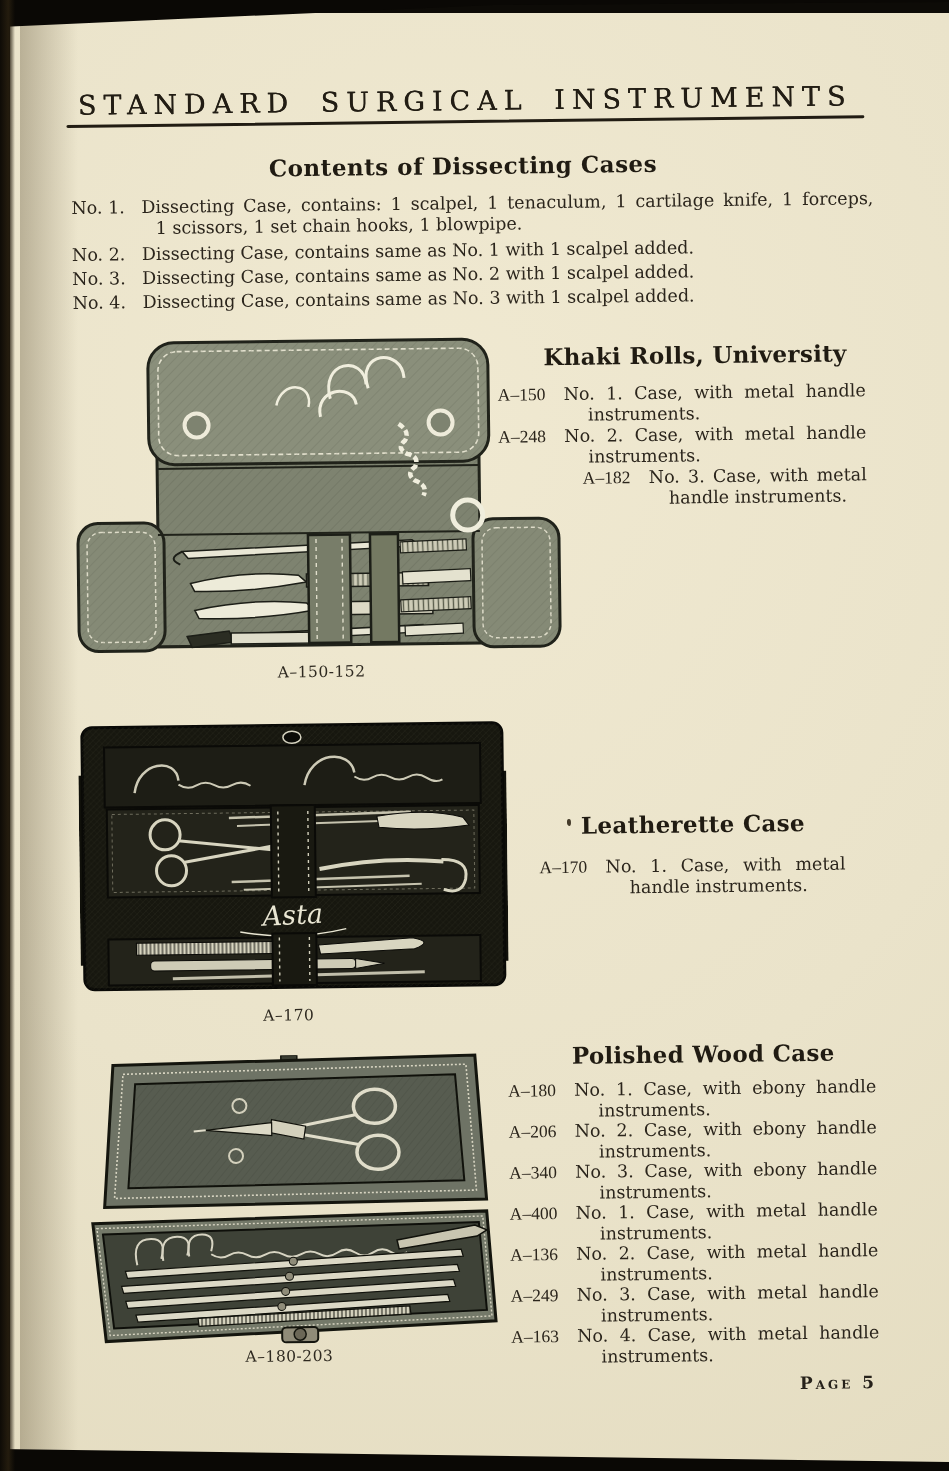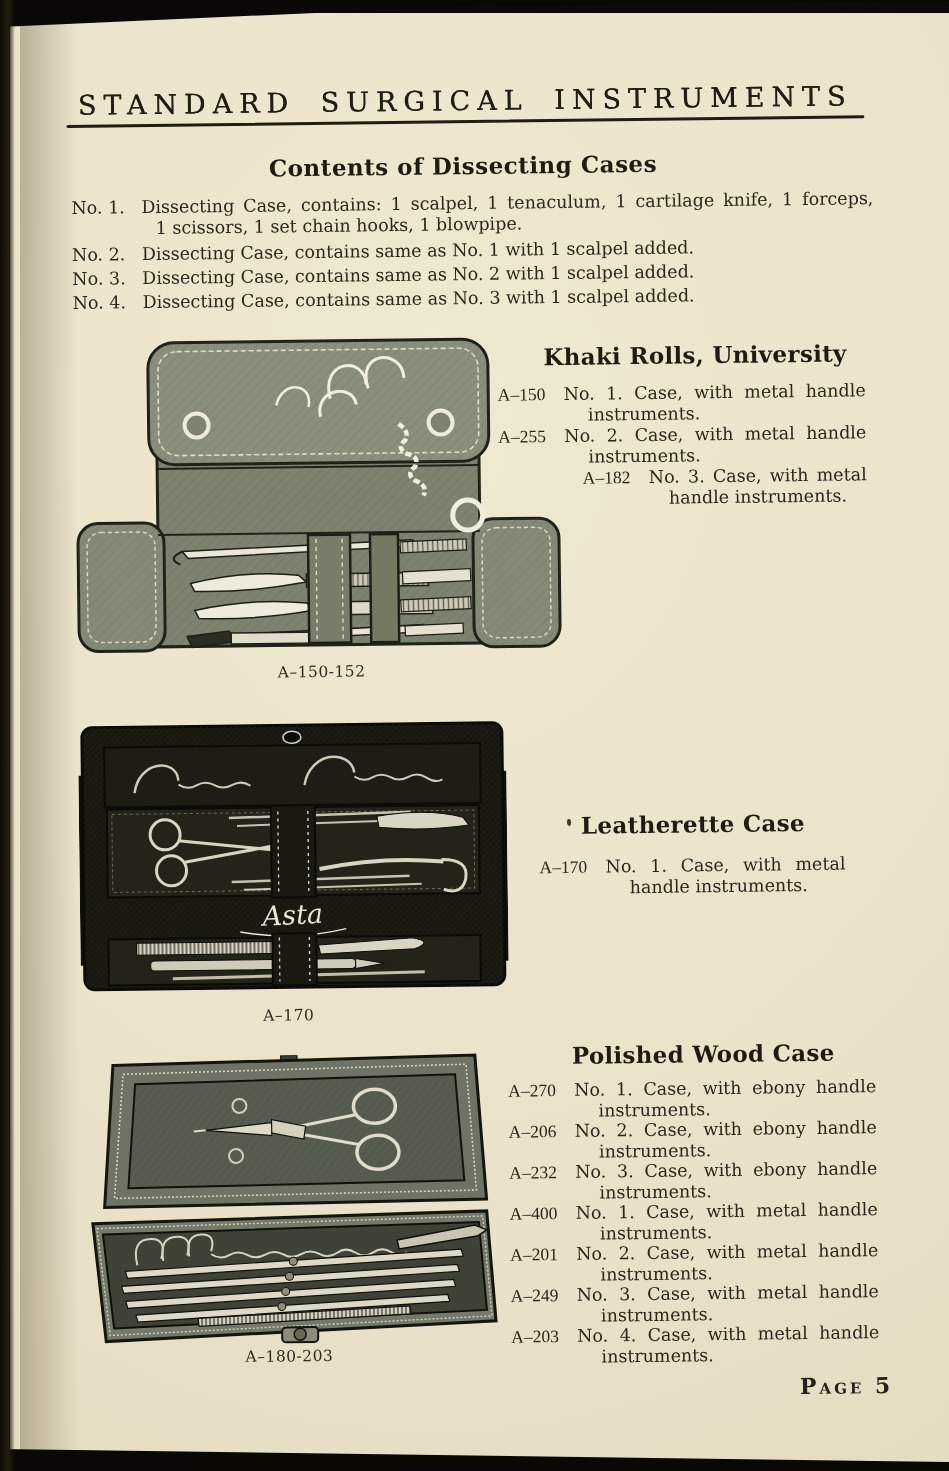--- a/index.html
+++ b/index.html
@@ -45,21 +45,21 @@
   #items-leather{left:528px;top:845px;width:306px;}
   #items-wood{left:494px;top:1068px;width:368px;line-height:20.5px;}
   .i-row{display:flex;}
   .i-row .code{flex:0 0 58px;font-family:Liberation Serif, serif;}
   .i-row .desc{flex:1;margin-left:8px;}
   .dl1{text-align:justify;text-align-last:justify;}
   .dl2{padding-left:24px;}
   .i-shift{margin-left:84px;}
   .i-shift .dl2{padding-left:20px;}
 
-  .page-number{position:absolute;left:782px;top:1364px;font-size:22px;font-variant:small-caps;
+  .page-number{position:absolute;left:782px;top:1364px;font-size:17px;font-variant:small-caps;
     letter-spacing:3px;font-weight:600;color:#26211a;white-space:nowrap;}
 
   .speck{position:absolute;left:556px;top:807px;width:4px;height:7px;background:#453c2b;border-radius:50% 50% 40% 60%;}
 
   .gutter{position:absolute;left:10px;top:0;width:58px;height:100%;
     background:linear-gradient(90deg, rgba(70,56,28,0.30), rgba(70,56,28,0));}
   .edge{position:absolute;background:#0a0805;}
   .edge-top{left:0;top:0;width:100%;height:28px;
     clip-path:polygon(0 0,100% 0,100% 2px,52% 5px,0 27px);}
   .edge-bottom{left:0;bottom:0;width:100%;height:26px;
@@ -168,21 +168,21 @@
       <div class="section-title" id="t-khaki">Khaki Rolls, University</div>
       <div class="items" id="items-khaki">
         <div class="i-row">
           <div class="code">A–150</div>
           <div class="desc">
             <div class="dl1"><span>No. 1.</span> <span>Case, with metal handle</span></div>
             <div class="dl2">instruments.</div>
           </div>
         </div>
         <div class="i-row">
-          <div class="code">A–255</div>
+          <div class="code">A–248</div>
           <div class="desc">
             <div class="dl1"><span>No. 2.</span> <span>Case, with metal handle</span></div>
             <div class="dl2">instruments.</div>
           </div>
         </div>
         <div class="i-row i-shift">
           <div class="code">A–182</div>
           <div class="desc">
             <div class="dl1"><span>No. 3.</span> <span>Case, with metal</span></div>
             <div class="dl2">handle instruments.</div>
@@ -328,63 +328,63 @@
             <rect x="202" y="272" width="36" height="15" rx="4" fill="#8f8b78" stroke="#14150e" stroke-width="2"></rect>
             <circle cx="220" cy="279" r="6" fill="#6b6757" stroke="#14150e" stroke-width="1.5"></circle>
           </g>
         </svg>
       </div>
       <div class="caption" id="cap-wood">A–180-203</div>
 
       <div class="section-title" id="t-wood">Polished Wood Case</div>
       <div class="items" id="items-wood">
         <div class="i-row">
-          <div class="code">A–270</div>
+          <div class="code">A–180</div>
           <div class="desc">
             <div class="dl1"><span>No. 1.</span> <span>Case, with ebony handle</span></div>
             <div class="dl2">instruments.</div>
           </div>
         </div>
         <div class="i-row">
           <div class="code">A–206</div>
           <div class="desc">
             <div class="dl1"><span>No. 2.</span> <span>Case, with ebony handle</span></div>
             <div class="dl2">instruments.</div>
           </div>
         </div>
         <div class="i-row">
-          <div class="code">A–232</div>
+          <div class="code">A–340</div>
           <div class="desc">
             <div class="dl1"><span>No. 3.</span> <span>Case, with ebony handle</span></div>
             <div class="dl2">instruments.</div>
           </div>
         </div>
         <div class="i-row">
           <div class="code">A–400</div>
           <div class="desc">
             <div class="dl1"><span>No. 1.</span> <span>Case, with metal handle</span></div>
             <div class="dl2">instruments.</div>
           </div>
         </div>
         <div class="i-row">
-          <div class="code">A–201</div>
+          <div class="code">A–136</div>
           <div class="desc">
             <div class="dl1"><span>No. 2.</span> <span>Case, with metal handle</span></div>
             <div class="dl2">instruments.</div>
           </div>
         </div>
         <div class="i-row">
           <div class="code">A–249</div>
           <div class="desc">
             <div class="dl1"><span>No. 3.</span> <span>Case, with metal handle</span></div>
             <div class="dl2">instruments.</div>
           </div>
         </div>
         <div class="i-row">
-          <div class="code">A–203</div>
+          <div class="code">A–163</div>
           <div class="desc">
             <div class="dl1"><span>No. 4.</span> <span>Case, with metal handle</span></div>
             <div class="dl2">instruments.</div>
           </div>
         </div>
       </div>
 
       <div class="page-number">Page 5</div>
     </div>
 

